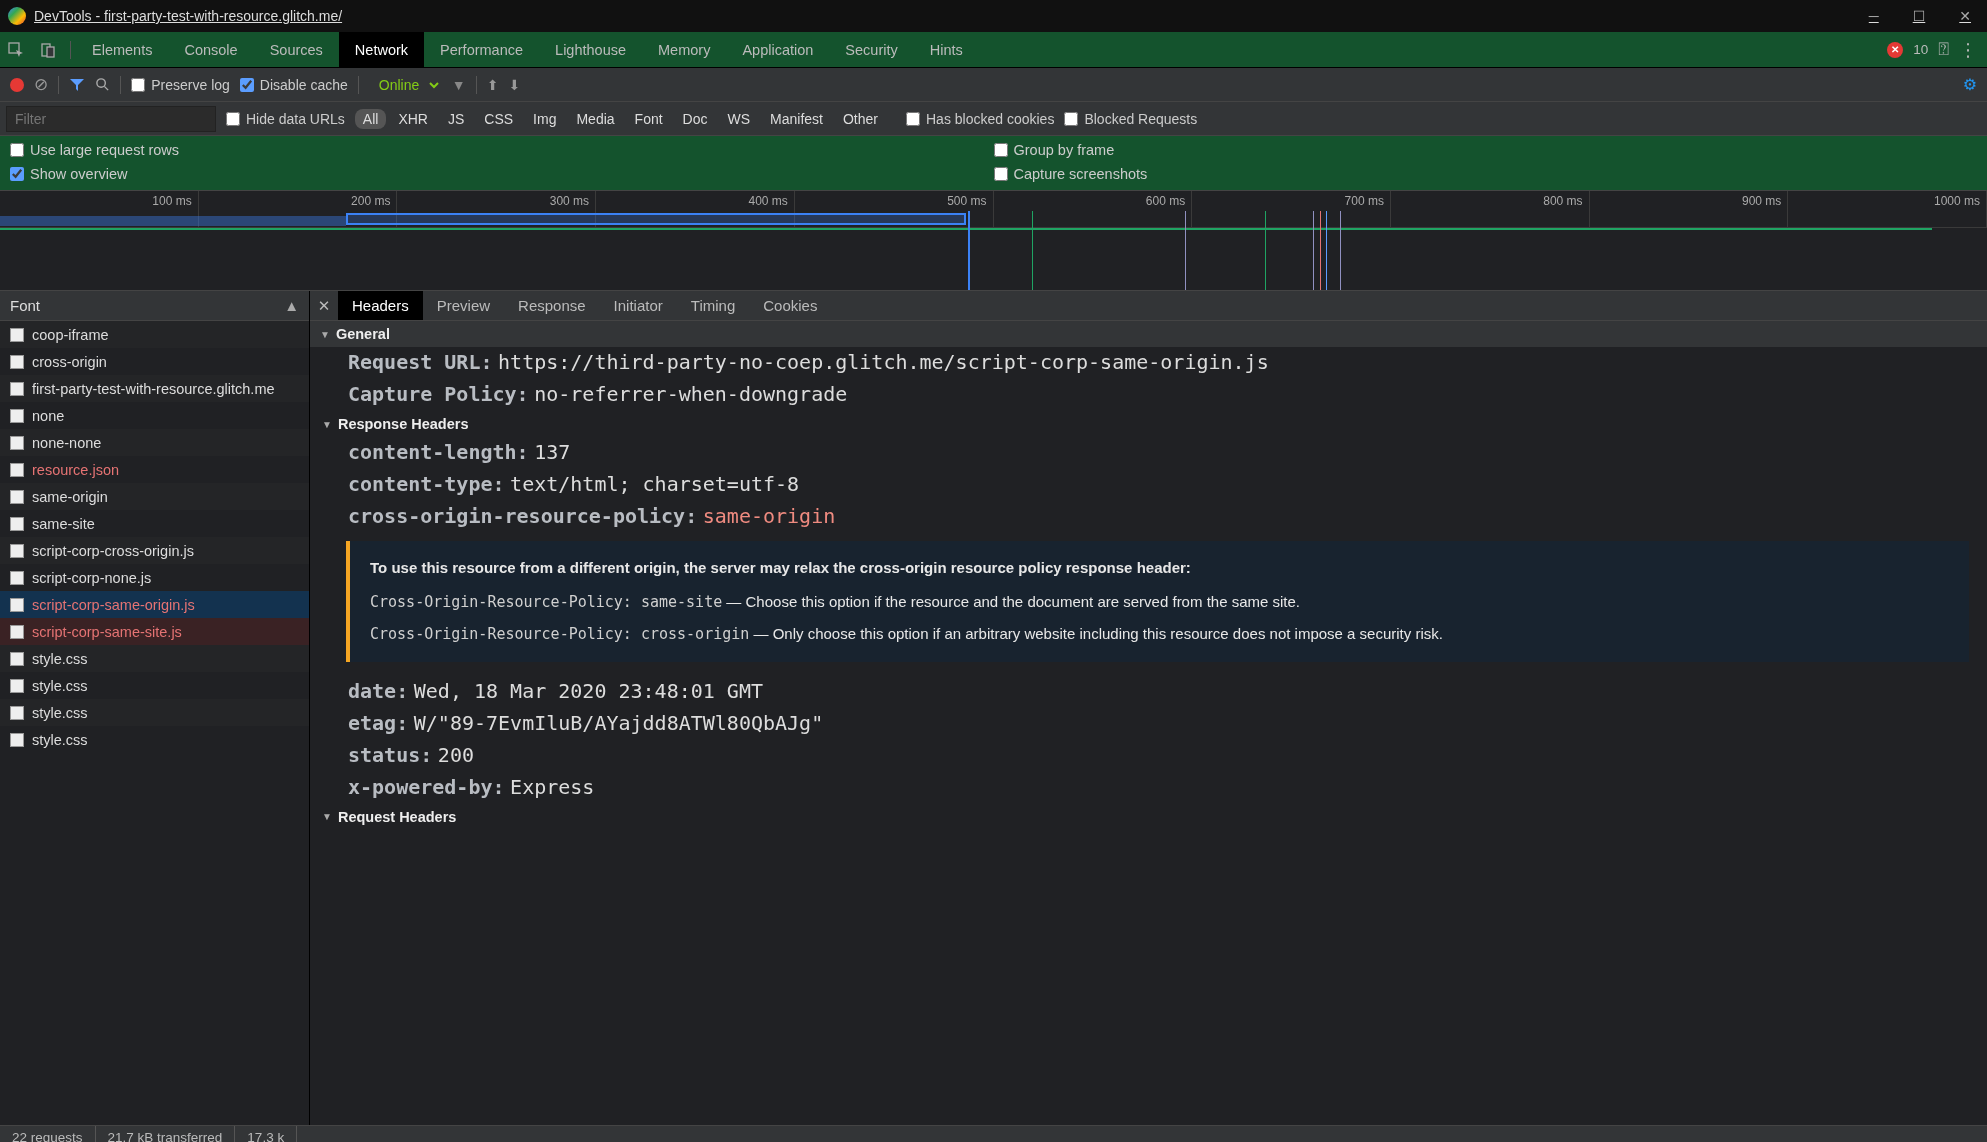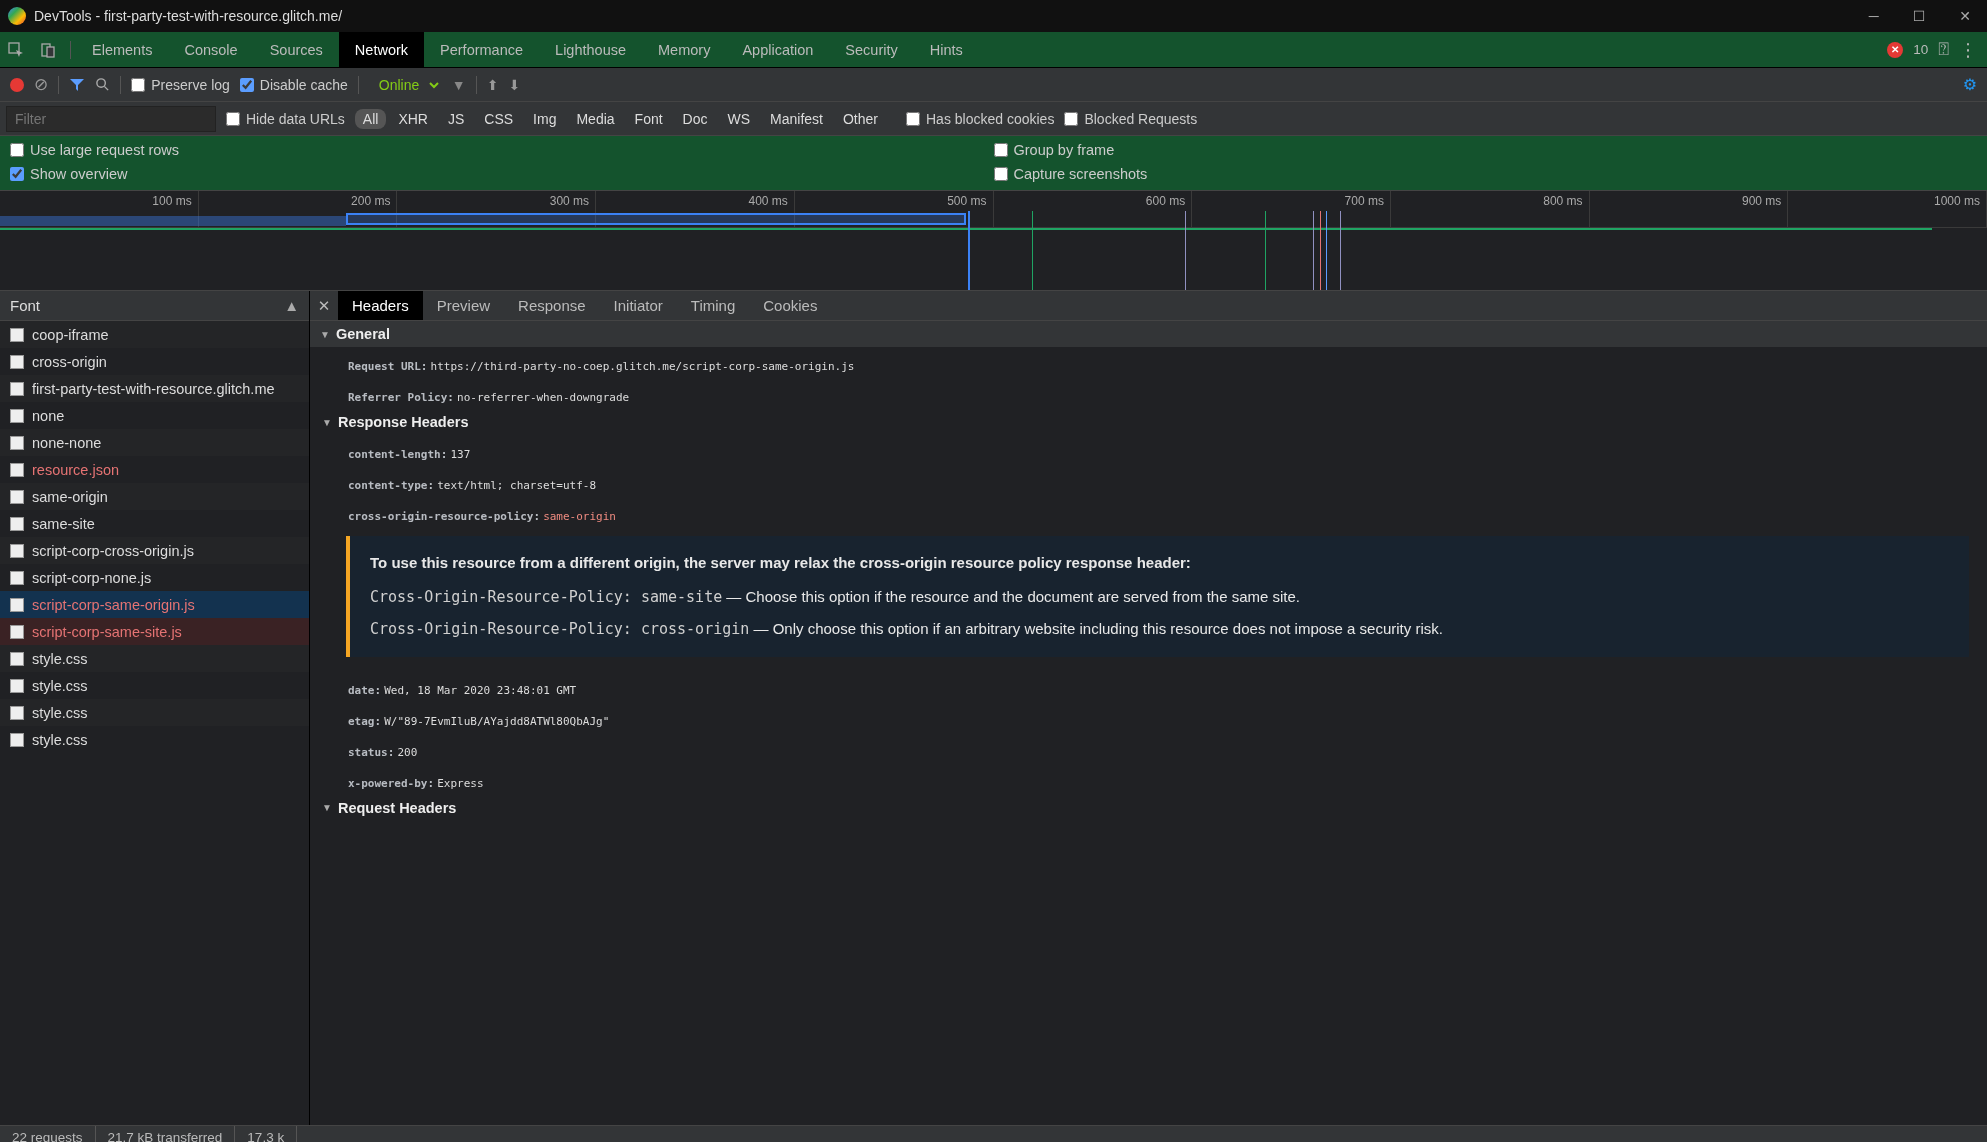--- a/index.html
+++ b/index.html
@@ -1,17 +1,17 @@
 <!DOCTYPE html>
 <html><head>
 <meta charset="utf-8">
 <style>
 * { margin:0; padding:0; box-sizing:border-box; font-family:"Segoe UI",Arial,sans-serif; }
 body { background:#202124; color:#ccc; font-size:13.5px; overflow:hidden; }
-.titlebar { height:32px; background:#111; display:flex; align-items:center; padding:0 8px; color:#ddd; font-size:14px; }
+.titlebar { height:32px; background:#111; display:flex; align-items:center; padding:0 8px; color:#ddd; font-size:14px;text-decoration:underline; }
 .titlebar .logo { width:18px; height:18px; background:linear-gradient(135deg,#4285f4,#34a853,#fbbc05,#ea4335); border-radius:50%; margin-right:8px; }
 .winbtns { margin-left:auto; display:flex; gap:18px; color:#aaa; font-size:14px; }
 .winbtns span { cursor:pointer; padding:4px 8px; }
 
 .tabbar { height:36px; background:#14532d; display:flex; align-items:center; border-bottom:1px solid #000; }
 .tabbar .toolicon { width:32px; display:flex; justify-content:center; color:#aaa; cursor:pointer; }
 .tabbar .tabs { display:flex; height:100%; }
 .tabbar .tab { padding:0 16px; display:flex; align-items:center; color:#bbb; cursor:pointer; font-size:14.5px; }
 .tabbar .tab.active { background:#000; color:#fff; }
 .tabbar .right { margin-left:auto; display:flex; align-items:center; gap:10px; padding-right:10px; color:#bbb; }
@@ -54,21 +54,21 @@
 .reqrow.error .name { color:#e57373; }
 
 .detail { flex:1; display:flex; flex-direction:column; min-width:0; }
 .dtabbar { height:30px; background:#333537; display:flex; align-items:center; border-bottom:1px solid #444; }
 .dclose { width:28px; text-align:center; color:#bbb; cursor:pointer; font-size:15px; }
 .dtab { padding:0 14px; height:100%; display:flex; align-items:center; color:#bbb; cursor:pointer; font-size:15px; }
 .dtab.active { background:#000; color:#fff; }
 .dbody { flex:1; overflow:auto; background:#202124; }
 .section-h { background:#333537; padding:5px 10px; color:#eee; font-weight:600; font-size:14.5px; display:flex; align-items:center; gap:6px; cursor:pointer; }
 .section-h .tri { font-size:10px; color:#aaa; }
-.kv { padding:13px 12px 5px 38px; font-size:11px; }
+.kv { padding:3px 12px 5px 38px; font-size:20px; }
 .kv .k { color:#b8bcc2; font-weight:600; font-family:Consolas,monospace; }
 .kv .v { color:#ddd; font-family:Consolas,monospace; }
 .kv .v.err { color:#ef8b80; }
 .corp-note { margin:8px 18px 14px 36px; background:#18232f; border-left:4px solid #f5a623; padding:14px 20px; color:#e8e8e8; font-size:15px; line-height:1.7; }
 .corp-note code { font-family:Consolas,monospace; color:#d0d0d0; }
 .statusbar { height:24px; background:#333537; display:flex; align-items:center; font-size:13.5px; color:#bbb; border-top:1px solid #444; }
 .statusbar .cell { padding:0 12px; border-right:1px solid #555; height:100%; display:flex; align-items:center; }
 svg { display:block; }
 </style>
 </head>
@@ -312,21 +312,21 @@
           <div class="dtab">Timing</div>
           <div class="dtab">Cookies</div>
         </div>
     </div>
     <div class="dbody">
       <div class="section-h">
           <span class="tri">▼</span>
           <span>General</span>
         </div>
       <div class="kv"><span class="k">Request URL:</span> <span class="v">https://third-party-no-coep.glitch.me/script-corp-same-origin.js</span></div>
-      <div class="kv"><span class="k">Referrer Policy:</span> <span class="v">no-referrer-when-downgrade</span></div>
+      <div class="kv"><span class="k">Capture Policy:</span> <span class="v">no-referrer-when-downgrade</span></div>
 
       <div class="section-h" style="background:#202124;padding-left:12px">
           <span class="tri">▼</span>
           <span>Response Headers</span>
         </div>
       <div class="kv"><span class="k">content-length:</span> <span class="v">137</span></div>
       <div class="kv"><span class="k">content-type:</span> <span class="v">text/html; charset=utf-8</span></div>
       <div class="kv"><span class="k">cross-origin-resource-policy:</span> <span class="v err">same-origin</span></div>
 
       <div class="corp-note">

